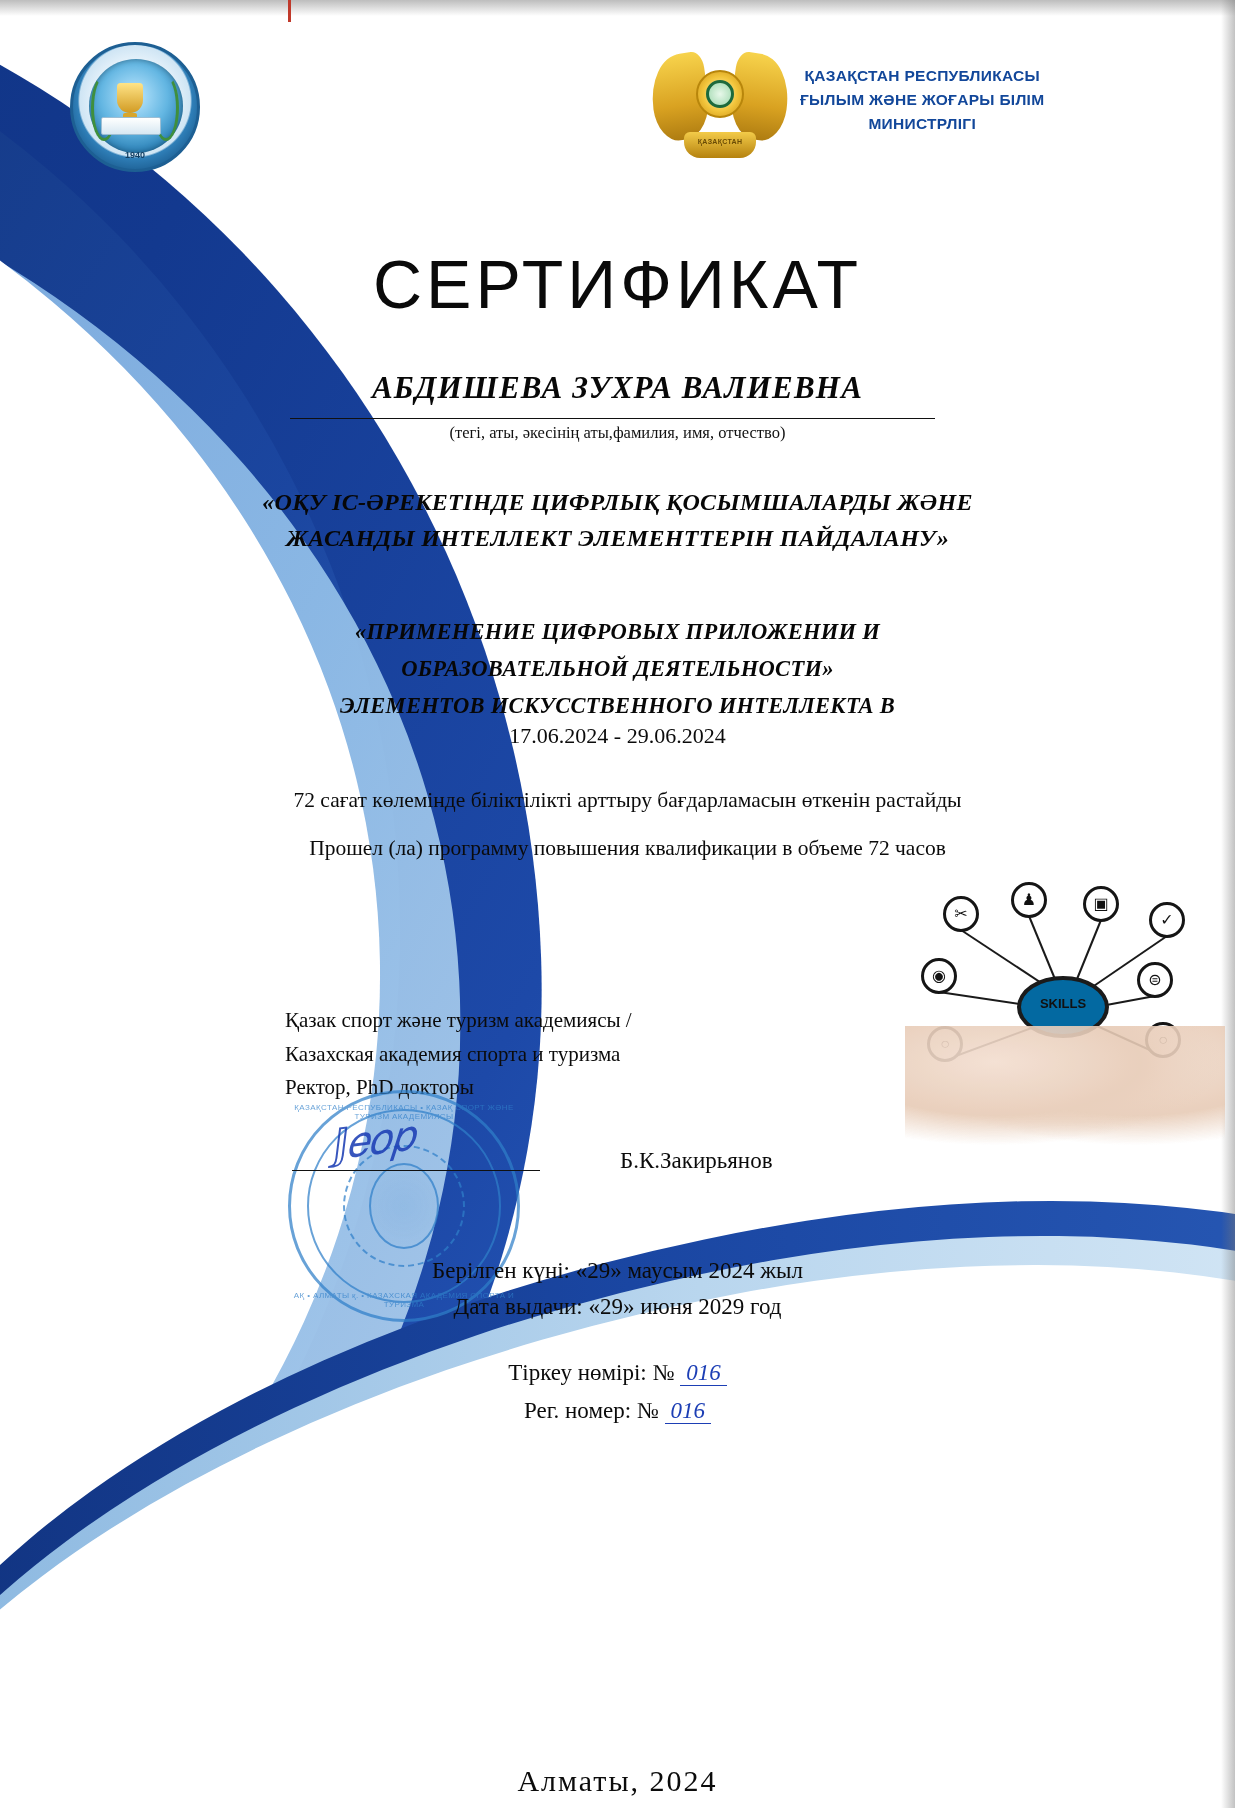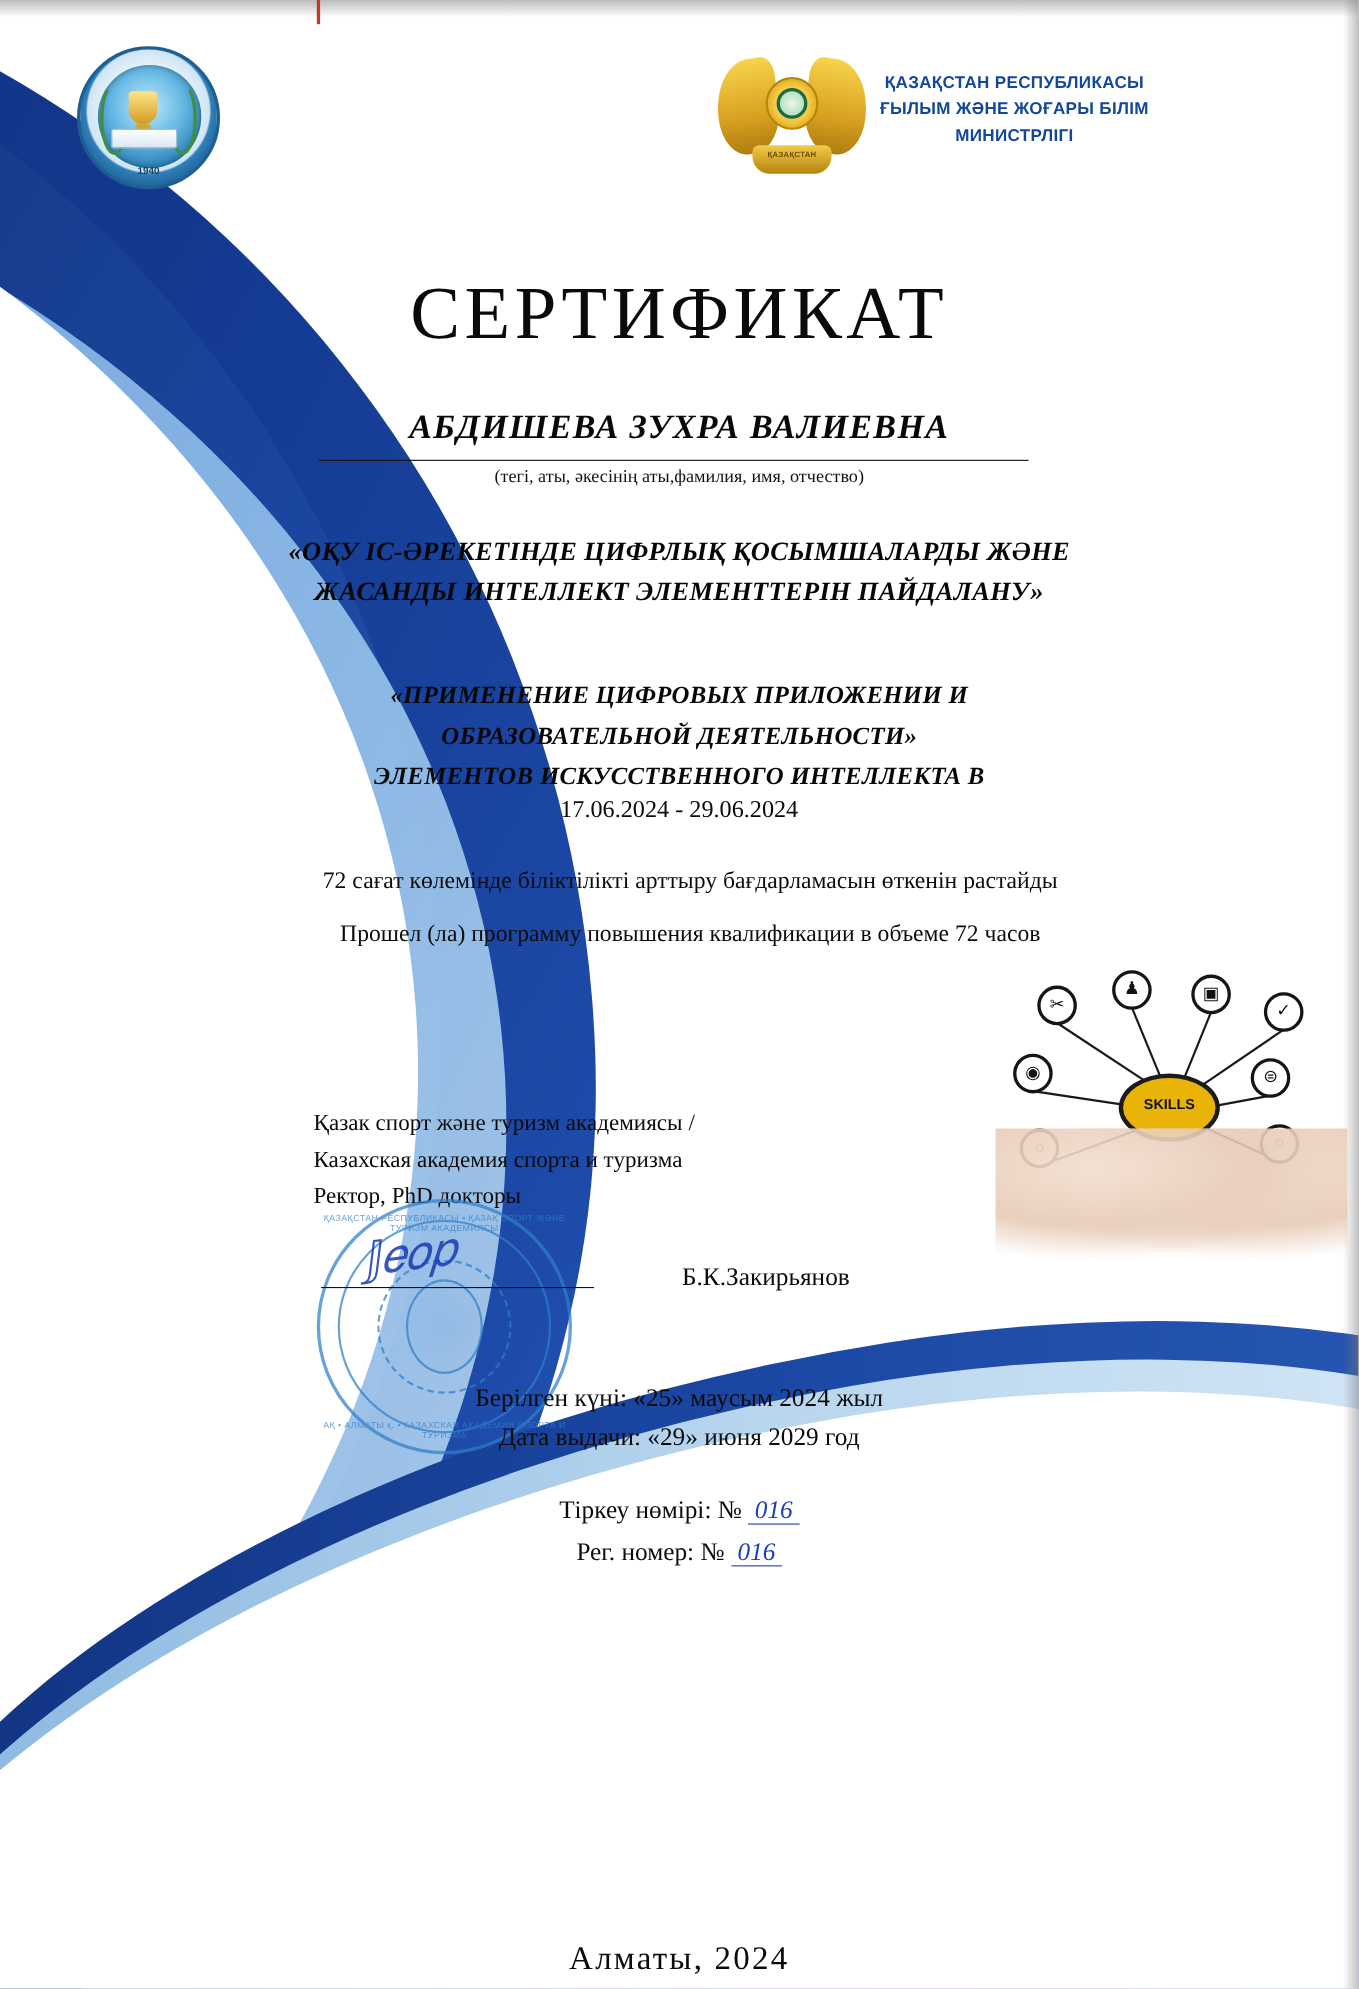--- a/index.html
+++ b/index.html
@@ -220,21 +220,21 @@
   }
 
   
   .cert-title {
     position: absolute;
     top: 245px; left: 0; right: 0;
     text-align: center;
     font-size: 68px;
     letter-spacing: 4px;
     color: #0a0a0a;
-    font-family: Liberation Serif, serif;
+    font-family: Liberation Sans, sans-serif;
   }
   .holder-name {
     position: absolute;
     top: 370px; left: 0; right: 0;
     text-align: center;
     font-size: 31px;
     font-weight: bold;
     font-style: italic;
     letter-spacing: 1.2px;
     color: #080808;
@@ -300,21 +300,21 @@
   .skills-art {
     position: absolute;
     right: 10px; top: 880px;
     width: 320px; height: 240px;
   }
   .skills-hub {
     position: absolute; left: 112px; top: 96px;
     width: 92px; height: 62px;
     border: 4px solid #1b1b1b;
     border-radius: 50%;
-    background: #eab308;
+    background: #0369a1;
     box-sizing: border-box;
   }
   .skills-hub span {
     position: absolute; left: 0; right: 0; top: 16px;
     text-align: center; font-size: 13px; font-weight: bold;
     font-family: "Liberation Sans", sans-serif; color: #111;
   }
   .node {
     position: absolute;
     width: 36px; height: 36px;
@@ -545,21 +545,21 @@
     <div class="stamp">
       <div class="stamp-text">ҚАЗАҚСТАН РЕСПУБЛИКАСЫ • ҚАЗАҚ СПОРТ ЖӘНЕ ТУРИЗМ АКАДЕМИЯСЫ</div>
       <div class="stamp-core"></div>
       <div class="stamp-text bottom">АҚ • АЛМАТЫ қ. • КАЗАХСКАЯ АКАДЕМИЯ СПОРТА И ТУРИЗМА</div>
     </div>
 
     <div class="signature">𝕁𝑒𝑜𝑝</div>
     <div class="sign-rule"></div>
     <div class="rector-name">Б.К.Закирьянов</div>
 
-    <div class="issue-kz">Берілген күні:  «25» маусым 2024  жыл</div>
+    <div class="issue-kz">Берілген күні:  «29» маусым 2024  жыл</div>
     <div class="issue-ru">Дата выдачи:   «29» июня  2029  год</div>
 
     <div class="reg-kz">
       <span>Тіркеу нөмірі:  №</span>
       <span class="handwritten">016</span>
     </div>
     <div class="reg-ru">
       <span>Рег. номер: №</span>
       <span class="handwritten">016</span>
     </div>

